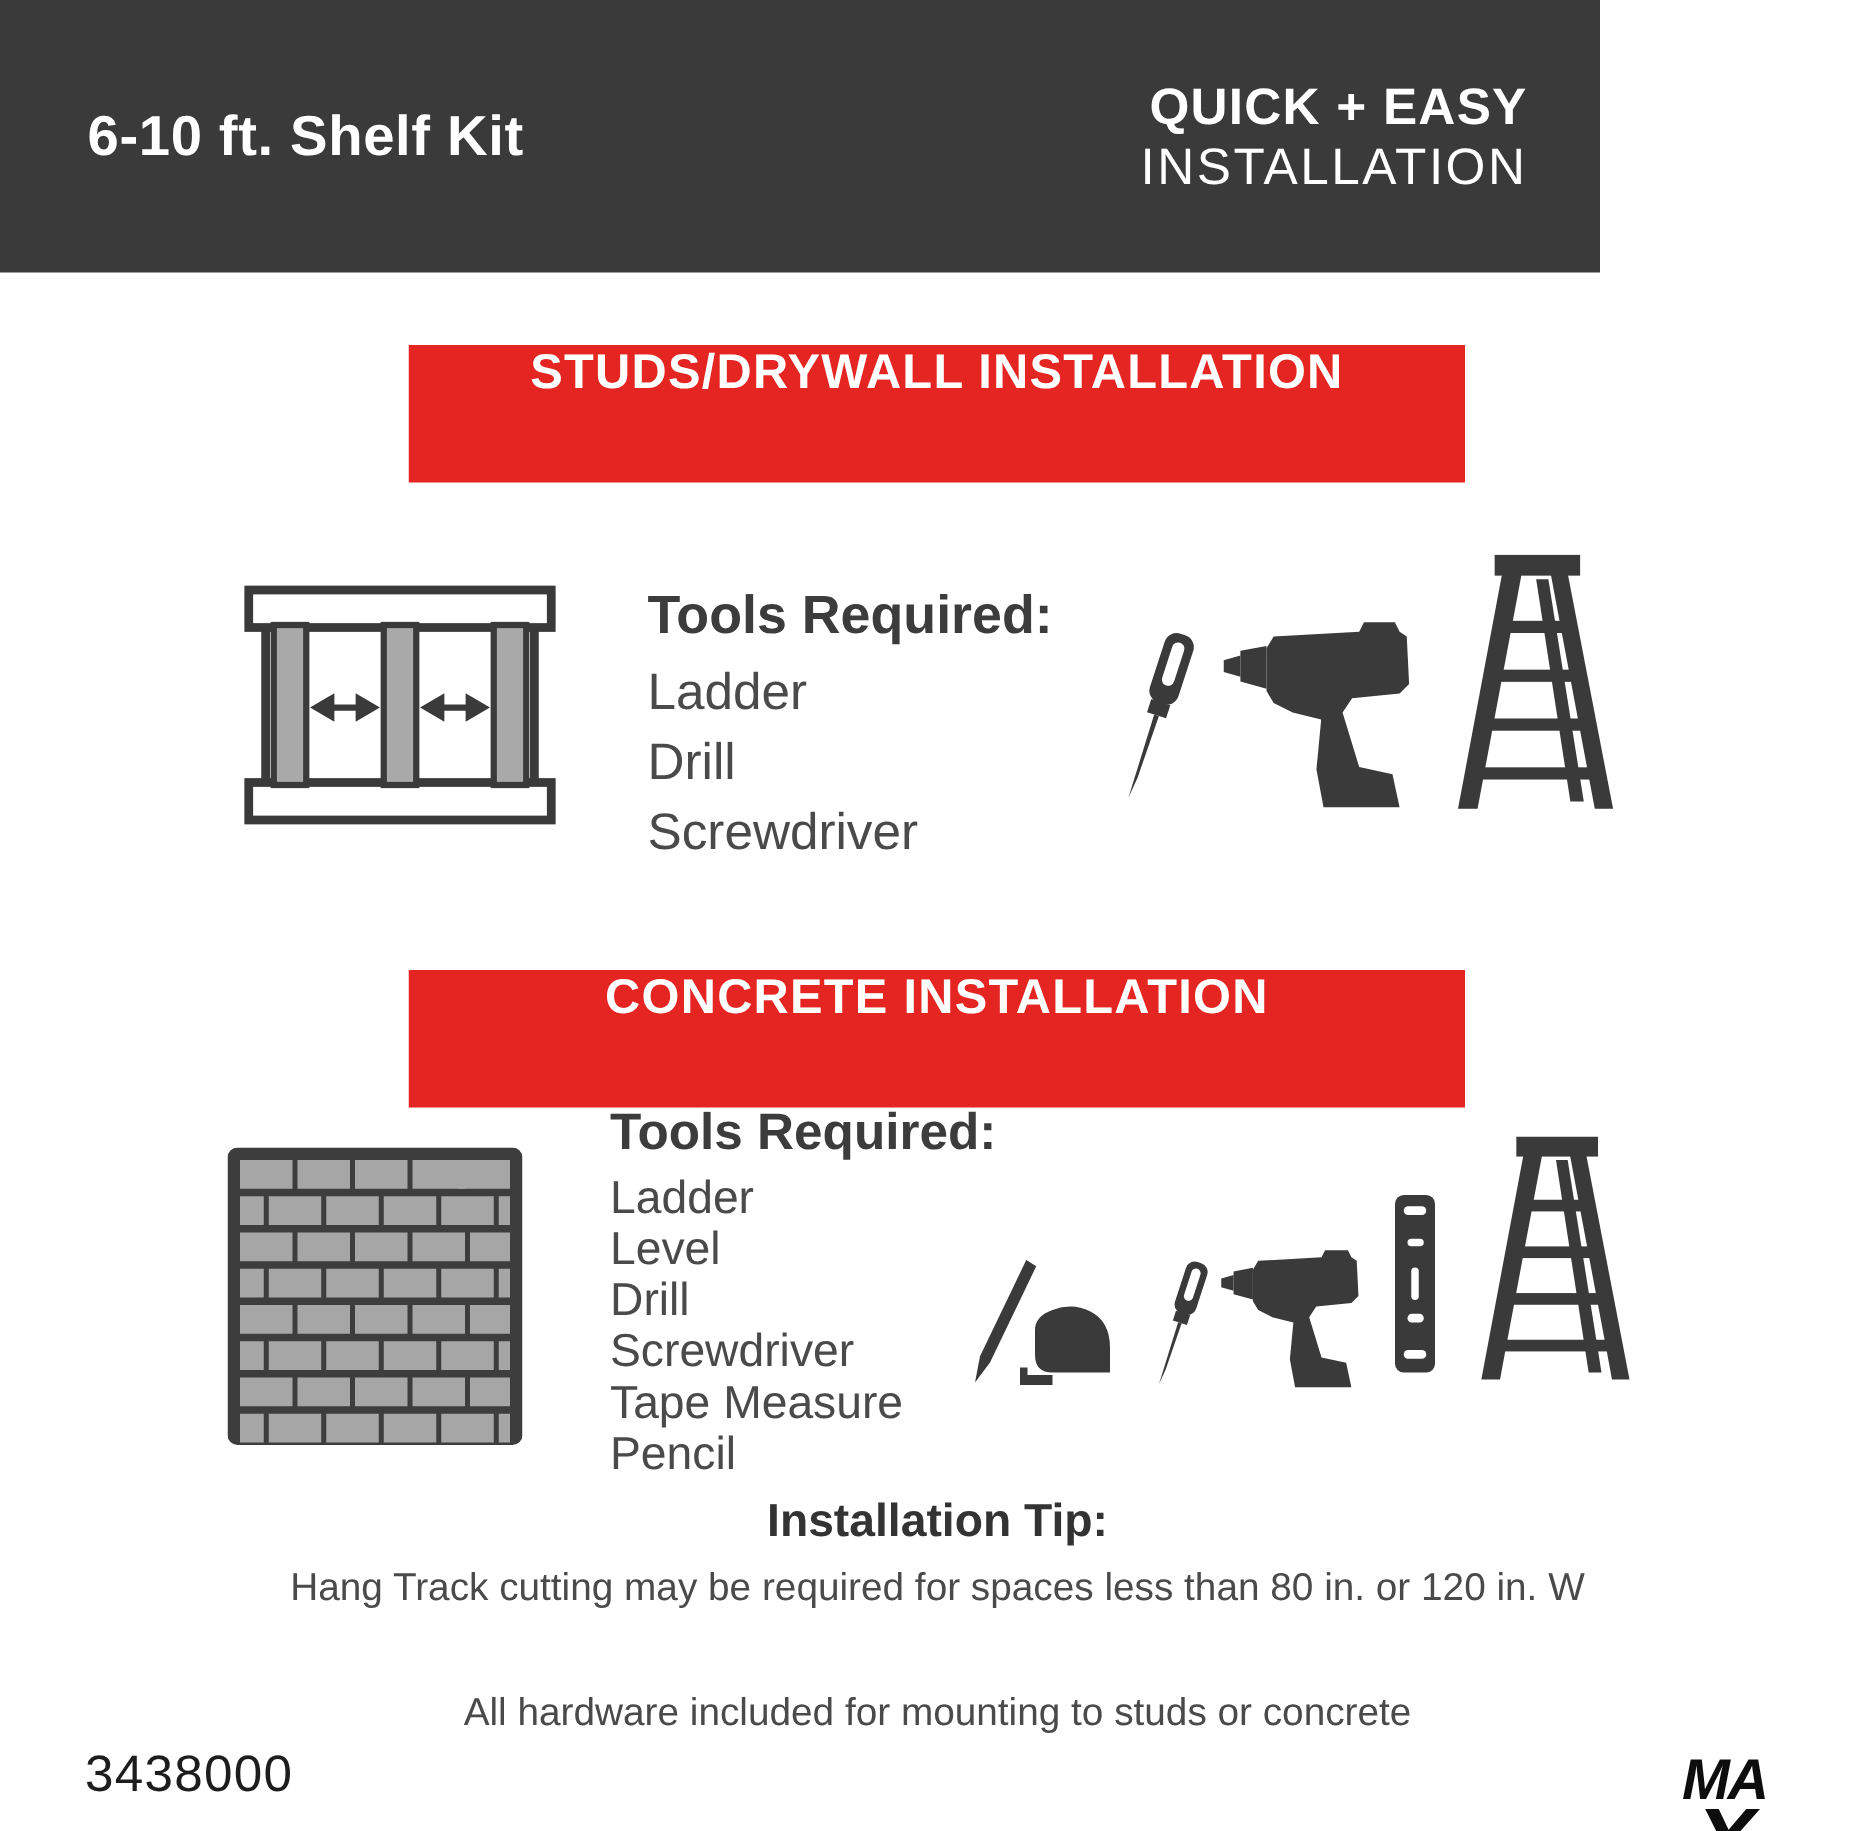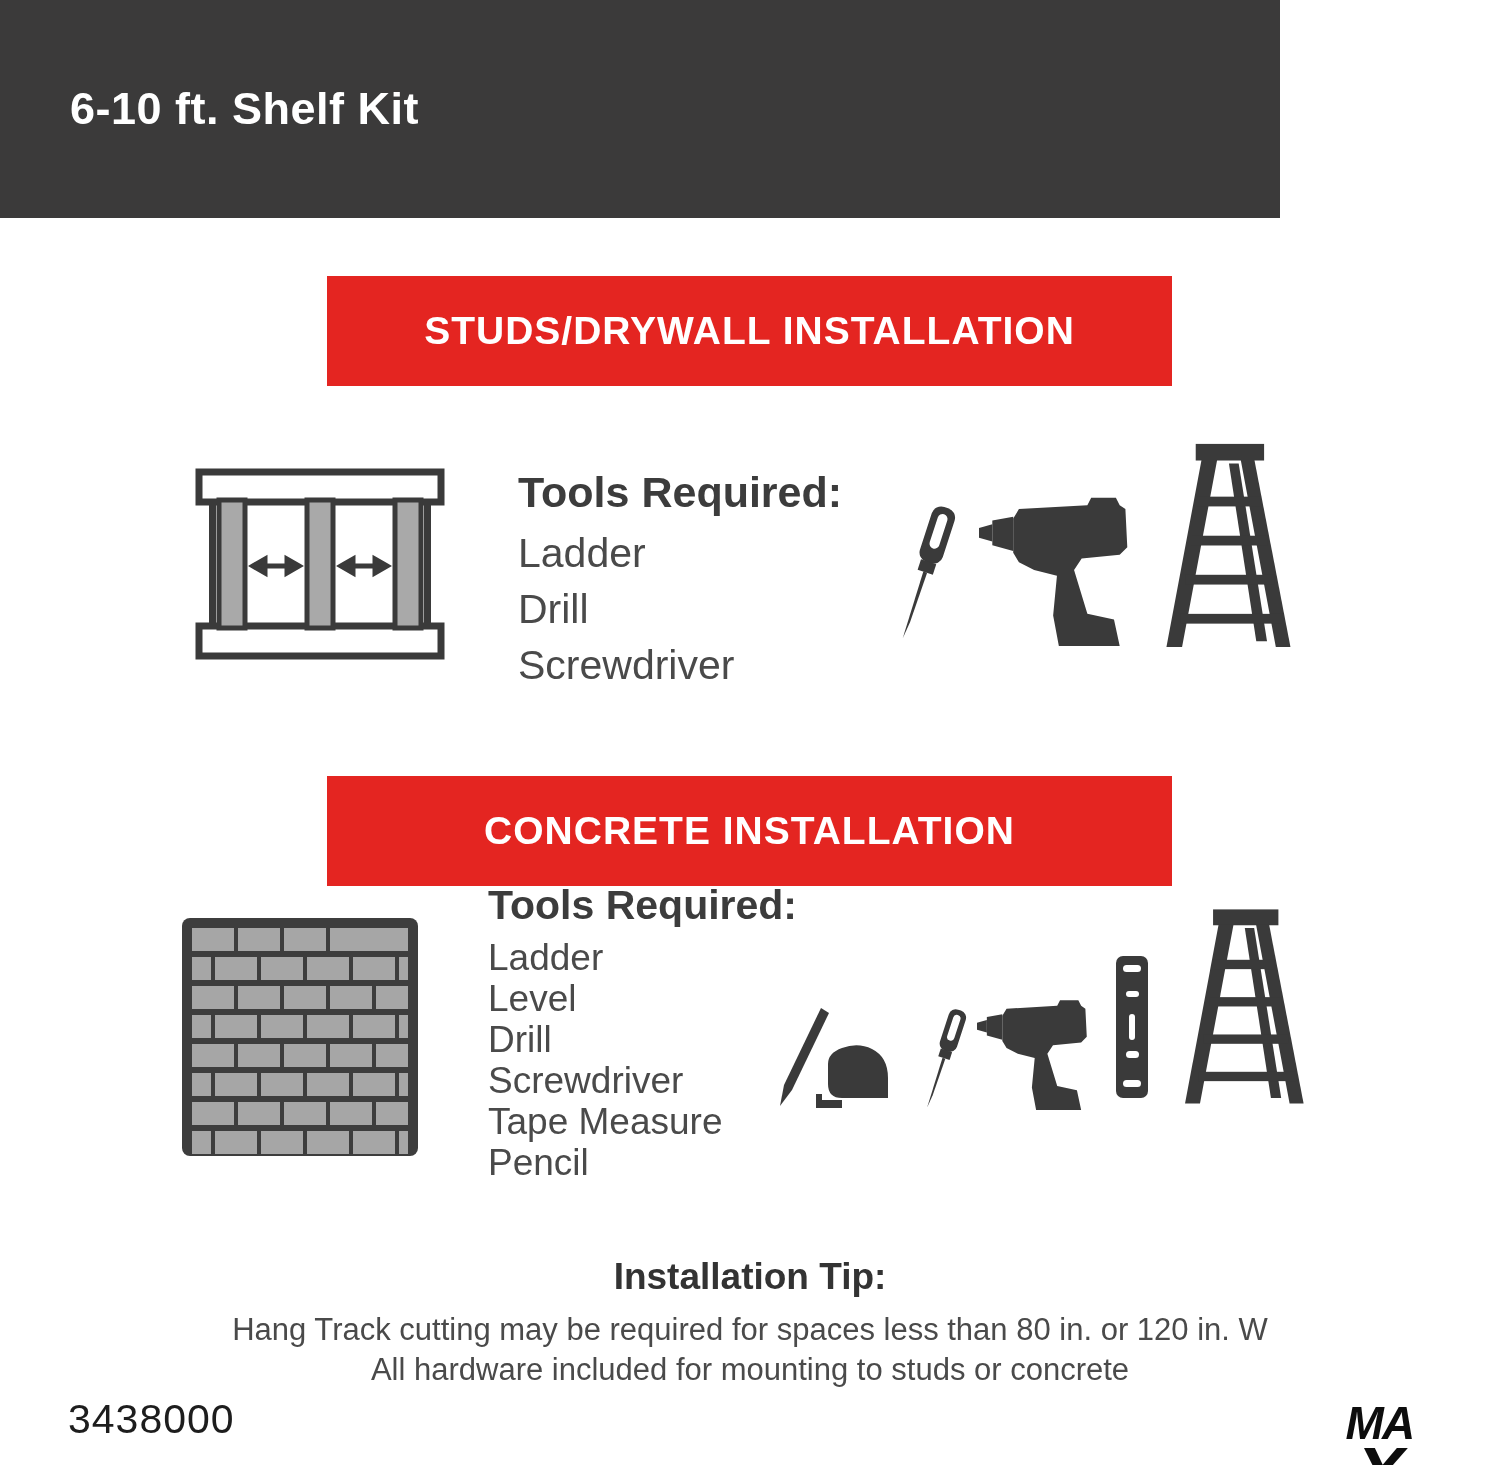--- a/index.html
+++ b/index.html
@@ -13,58 +13,62 @@
     display:flex;align-items:center;justify-content:space-between;
     padding:0 58px 0 70px;box-sizing:border-box;
   }
   .header-title{font-size:45px;font-weight:bold;color:#ffffff;letter-spacing:.5px;}
   .header-tagline{text-align:right;color:#ffffff;}
   .tagline-bold{display:block;font-size:41px;font-weight:bold;letter-spacing:1px;line-height:48px;}
   .tagline-light{display:block;font-size:41px;font-weight:normal;letter-spacing:2px;line-height:48px;}
   
   .banner{
     position:absolute;left:327px;width:845px;height:110px;background:#e42521;
-    display:flex;align-items:center;justify-content:center;
+    display:flex;justify-content:center;
   }
   .banner-1{top:276px;}
   .banner-2{top:744px;margin-top:32px;}
   .banner-label{color:#ffffff;font-size:39px;font-weight:bold;letter-spacing:1px;}
   
   .tools-block{position:absolute;}
   .tools-block-1{left:518px;top:468px;}
   .tools-block-2{left:488px;top:882px;}
   .tools-heading{font-weight:bold;color:#3c3c3c;margin:0 0 8px 0;}
   .tools-block-1 .tools-heading{font-size:43px;}
   .tools-block-2 .tools-heading{font-size:41px;}
   .tools-list{list-style:none;margin:0;padding:0;color:#4a4a4a;font-weight:300;}
   .tools-block-1 .tools-list li{font-size:41px;line-height:56px;}
   .tools-block-2 .tools-list li{font-size:37px;line-height:41px;}
   
   .abs{position:absolute;}
   .svg-dark{fill:#3a3a3a;}
   
-  .tip{position:absolute;left:0;top:1256px;width:1500px;text-align:center;}
+  .tip{position:absolute;left:0;top:1196px;width:1500px;text-align:center;}
   .tip-heading{font-size:37px;font-weight:bold;color:#333333;margin:0 0 14px 0;}
   .tip-text{font-size:31px;font-weight:300;color:#4a4a4a;margin:0;}
   .hardware-note{position:absolute;left:0;top:1352px;width:1500px;text-align:center;
     font-size:31px;font-weight:400;color:#4a4a4a;}
   .model-number{position:absolute;left:68px;top:1396px;font-size:41px;color:#1d1d1d;letter-spacing:1px;}
   .brand{position:absolute;right:60px;top:1396px;height:60px;display:flex;align-items:center;color:#0d0d0d;flex-direction:column;}
   .brand-max{font-size:46px;font-weight:bold;font-style:italic;letter-spacing:-2px;}
   .brand-x{font-size:72px;font-weight:bold;font-style:italic;margin:0 -6px 0 -4px;line-height:46px;}
   .brand-load{font-size:46px;font-weight:bold;letter-spacing:-1px;}
   .brand-reg{font-size:14px;align-self:flex-start;margin-top:2px;}
 </style>
 </head>
 <body>
 
 <div class="page">
 
   <div class="header">
     <div class="header-title">6-10 ft. Shelf Kit</div>
+    <div class="header-tagline">
+      <span class="tagline-bold">QUICK + EASY</span>
+      <span class="tagline-light">INSTALLATION</span>
+    </div>
   </div>
 
   <div class="banner banner-1">
     <span class="banner-label">STUDS/DRYWALL INSTALLATION</span>
   </div>
 
   <svg class="abs" style="left:195px;top:450px;" width="250" height="228" viewBox="0 0 250 228">
     <rect x="4" y="22" width="242" height="30" fill="#ffffff" stroke="#3a3a3a" stroke-width="7"></rect>
     <rect x="4" y="176" width="242" height="30" fill="#ffffff" stroke="#3a3a3a" stroke-width="7"></rect>
     <rect x="14" y="50" width="7" height="128" fill="#3a3a3a"></rect>

